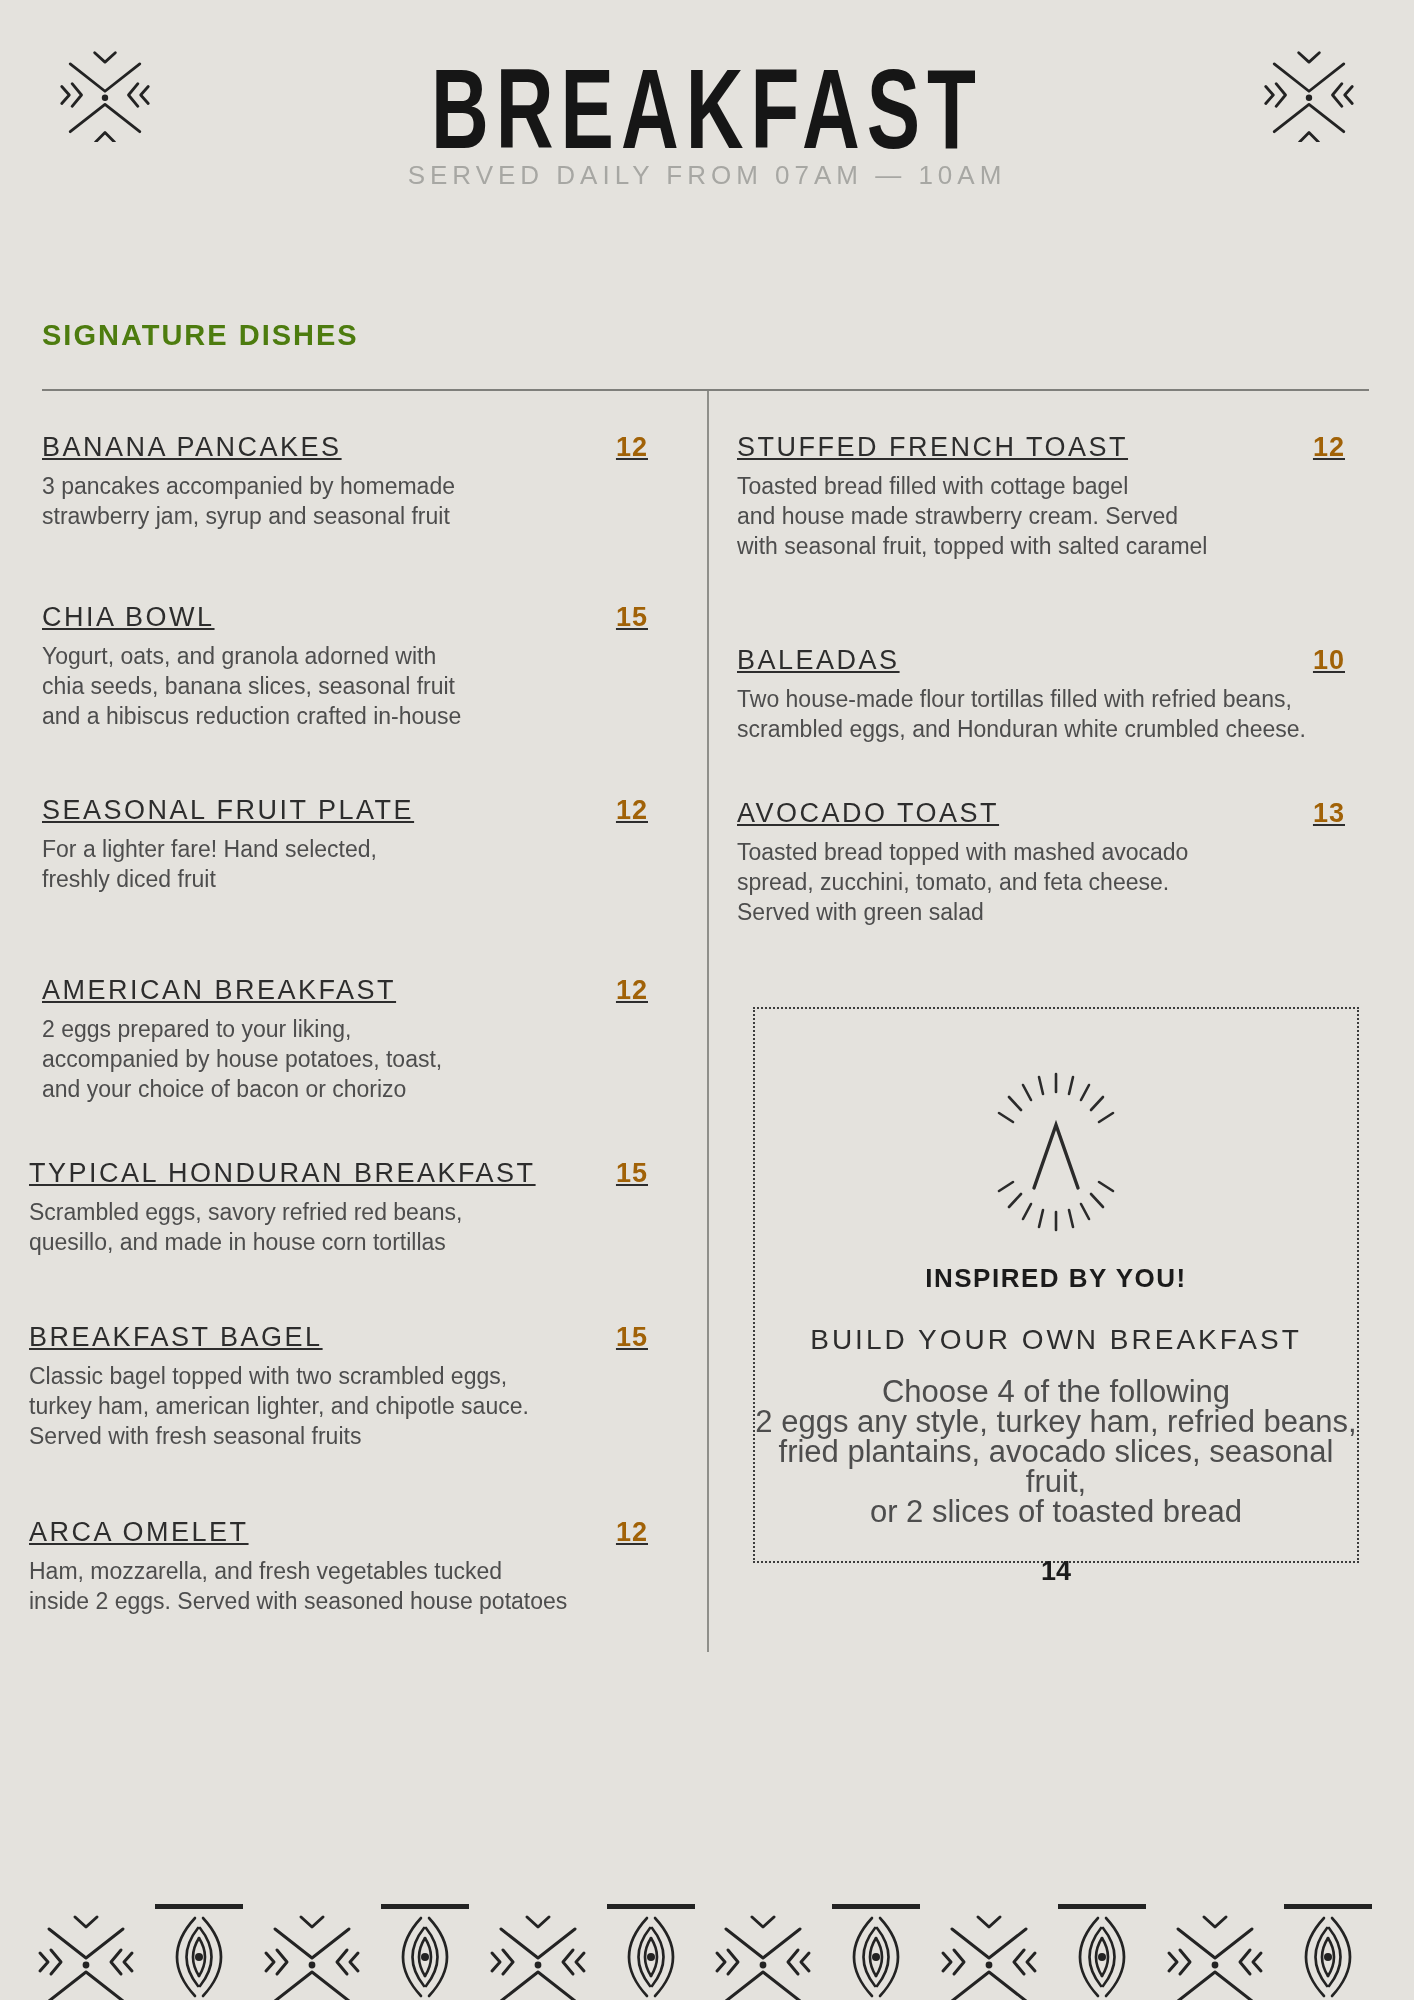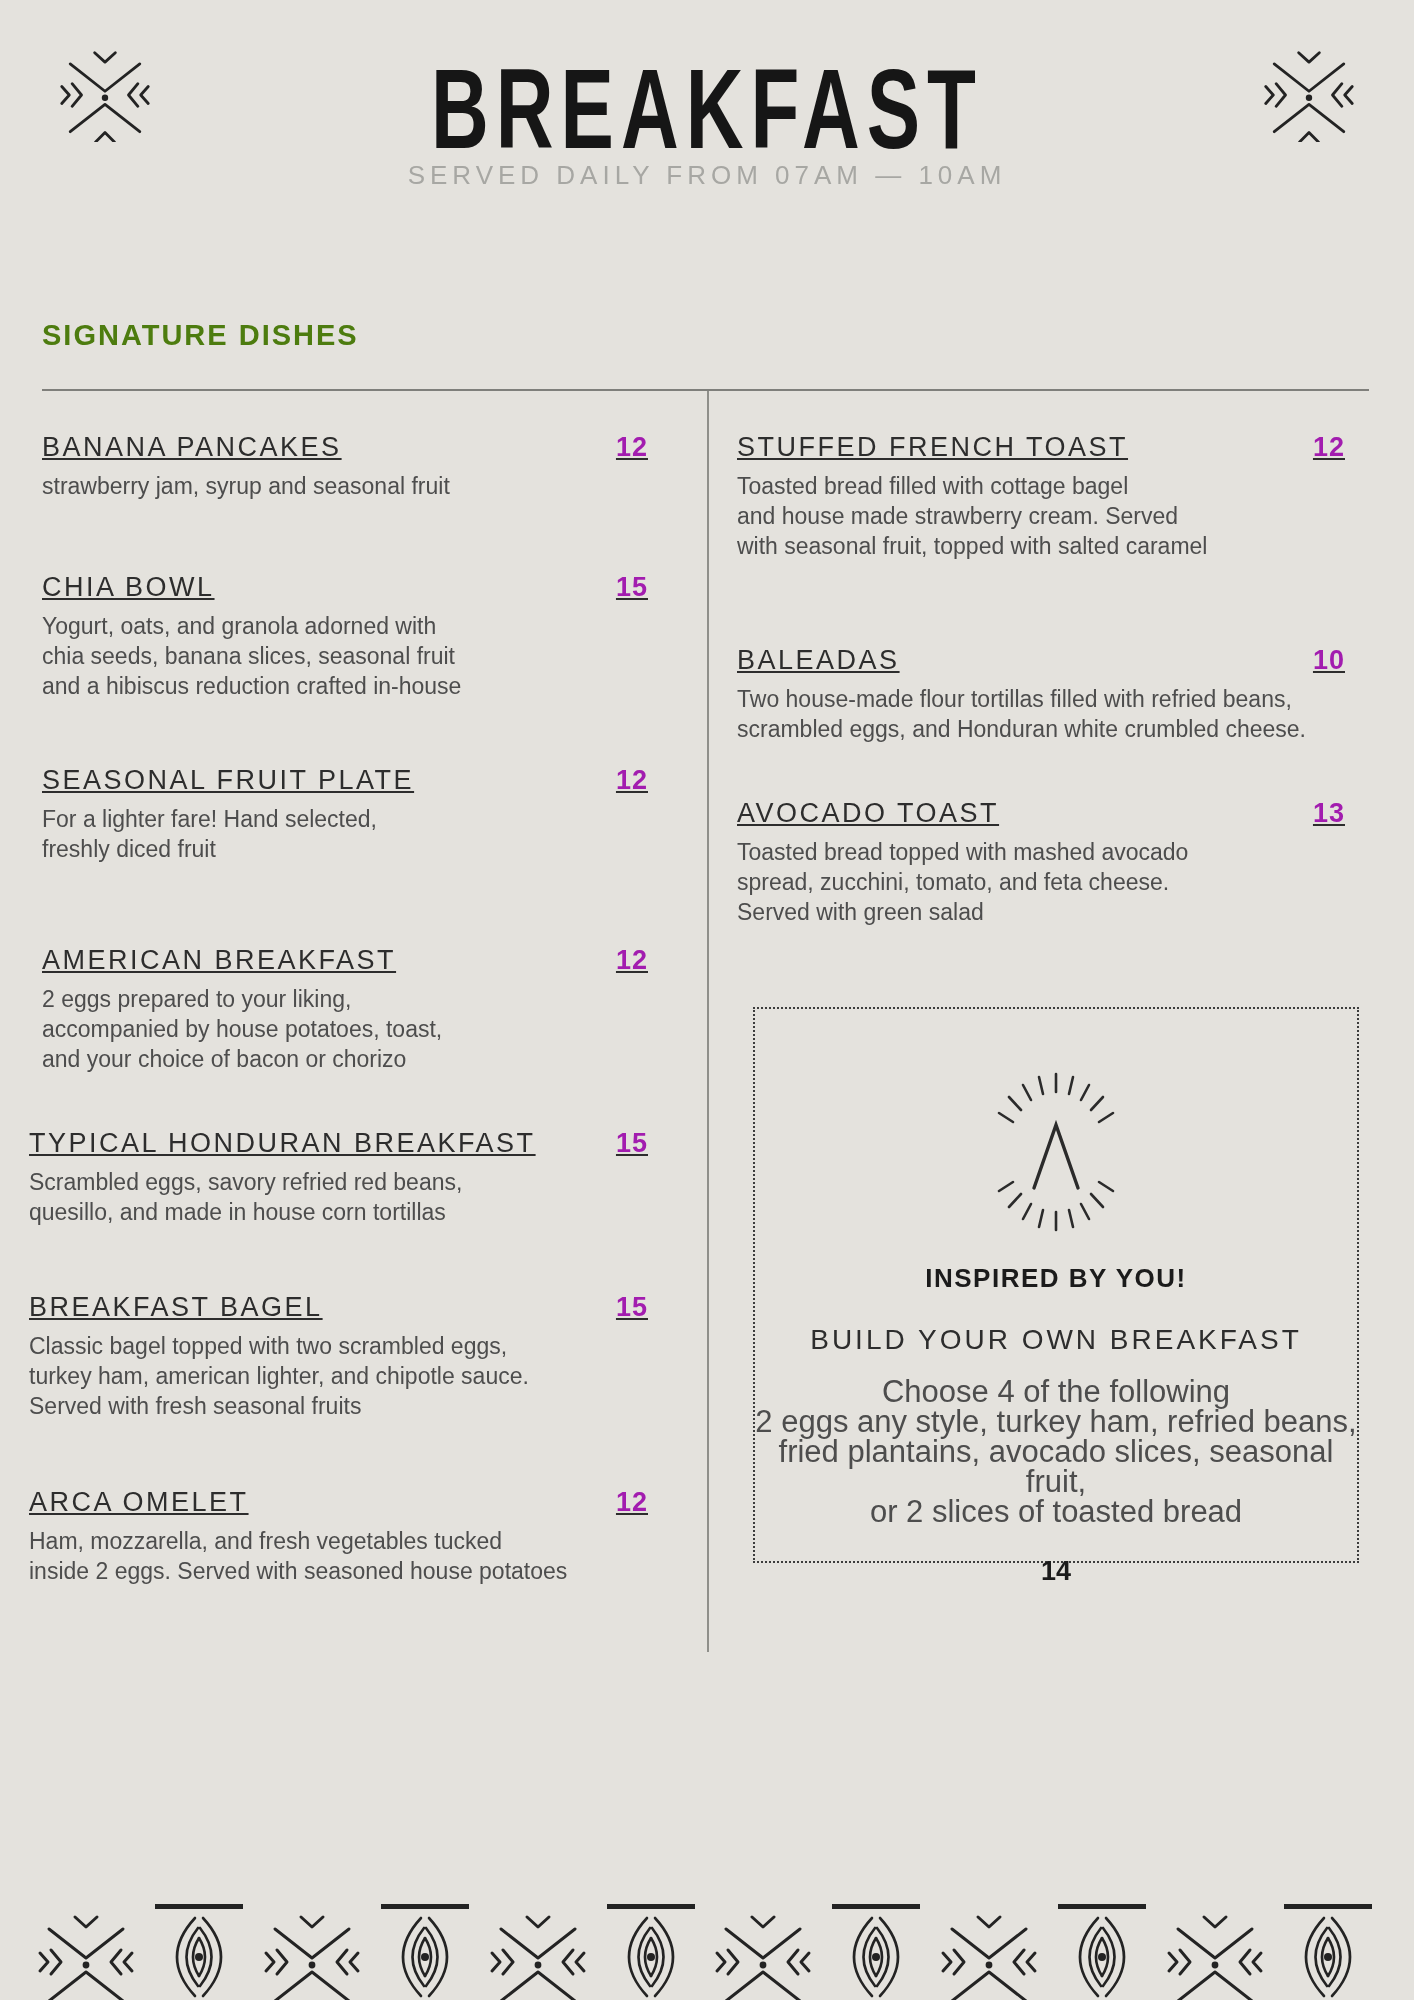--- a/index.html
+++ b/index.html
@@ -25,21 +25,21 @@
 
   
   .col{position:absolute;top:391px;}
   .col.left{left:42px;width:606px;}
   .col.right{left:737px;width:608px;}
   .item{margin:0;}
   .item.first{margin-top:38px;}
   .item.outdent{margin-left:-13px;}
   .item-head{display:flex;justify-content:space-between;align-items:baseline;line-height:36px;text-decoration:underline;}
   .item-name{font-size:27px;letter-spacing:2.5px;color:#2d2d2d;}
-  .item-price{font-size:27px;font-weight:bold;color:#a21caf;letter-spacing:1px;}
+  .item-price{font-size:27px;font-weight:bold;color:#a16207;letter-spacing:1px;}
   .item-desc{margin-top:6px;font-size:23px;line-height:30px;color:#4d4d4d;}
 
   
   .byo-box{box-sizing:border-box;margin-top:80px;margin-left:16px;width:606px;height:556px;
       border:2px dotted #3c3c3c;text-align:center;}
   .byo-icon{margin-top:46px;width:120px;height:190px;}
   .byo-tagline{margin-top:12px;font-size:26px;font-weight:bold;letter-spacing:1.5px;
       color:#1b1b1b;line-height:34px;}
   .byo-heading{margin-top:26px;font-size:28px;letter-spacing:3px;color:#2d2d2d;line-height:38px;}
   .byo-lines{margin-top:18px;font-size:31px;line-height:30px;color:#4d4d4d;}
@@ -106,20 +106,21 @@
   <div class="col-divider"></div>
 
   <div class="col left">
 
     <div class="item first" style="margin-bottom:68px">
       <div class="item-head">
         <span class="item-name">BANANA PANCAKES</span>
         <span class="item-price">12</span>
       </div>
       <div class="item-desc">
+        <div>3 pancakes accompanied by homemade</div>
         <div>strawberry jam, syrup and seasonal fruit</div>
       </div>
     </div>
 
     <div class="item" style="margin-bottom:61px">
       <div class="item-head">
         <span class="item-name">CHIA BOWL</span>
         <span class="item-price">15</span>
       </div>
       <div class="item-desc">

